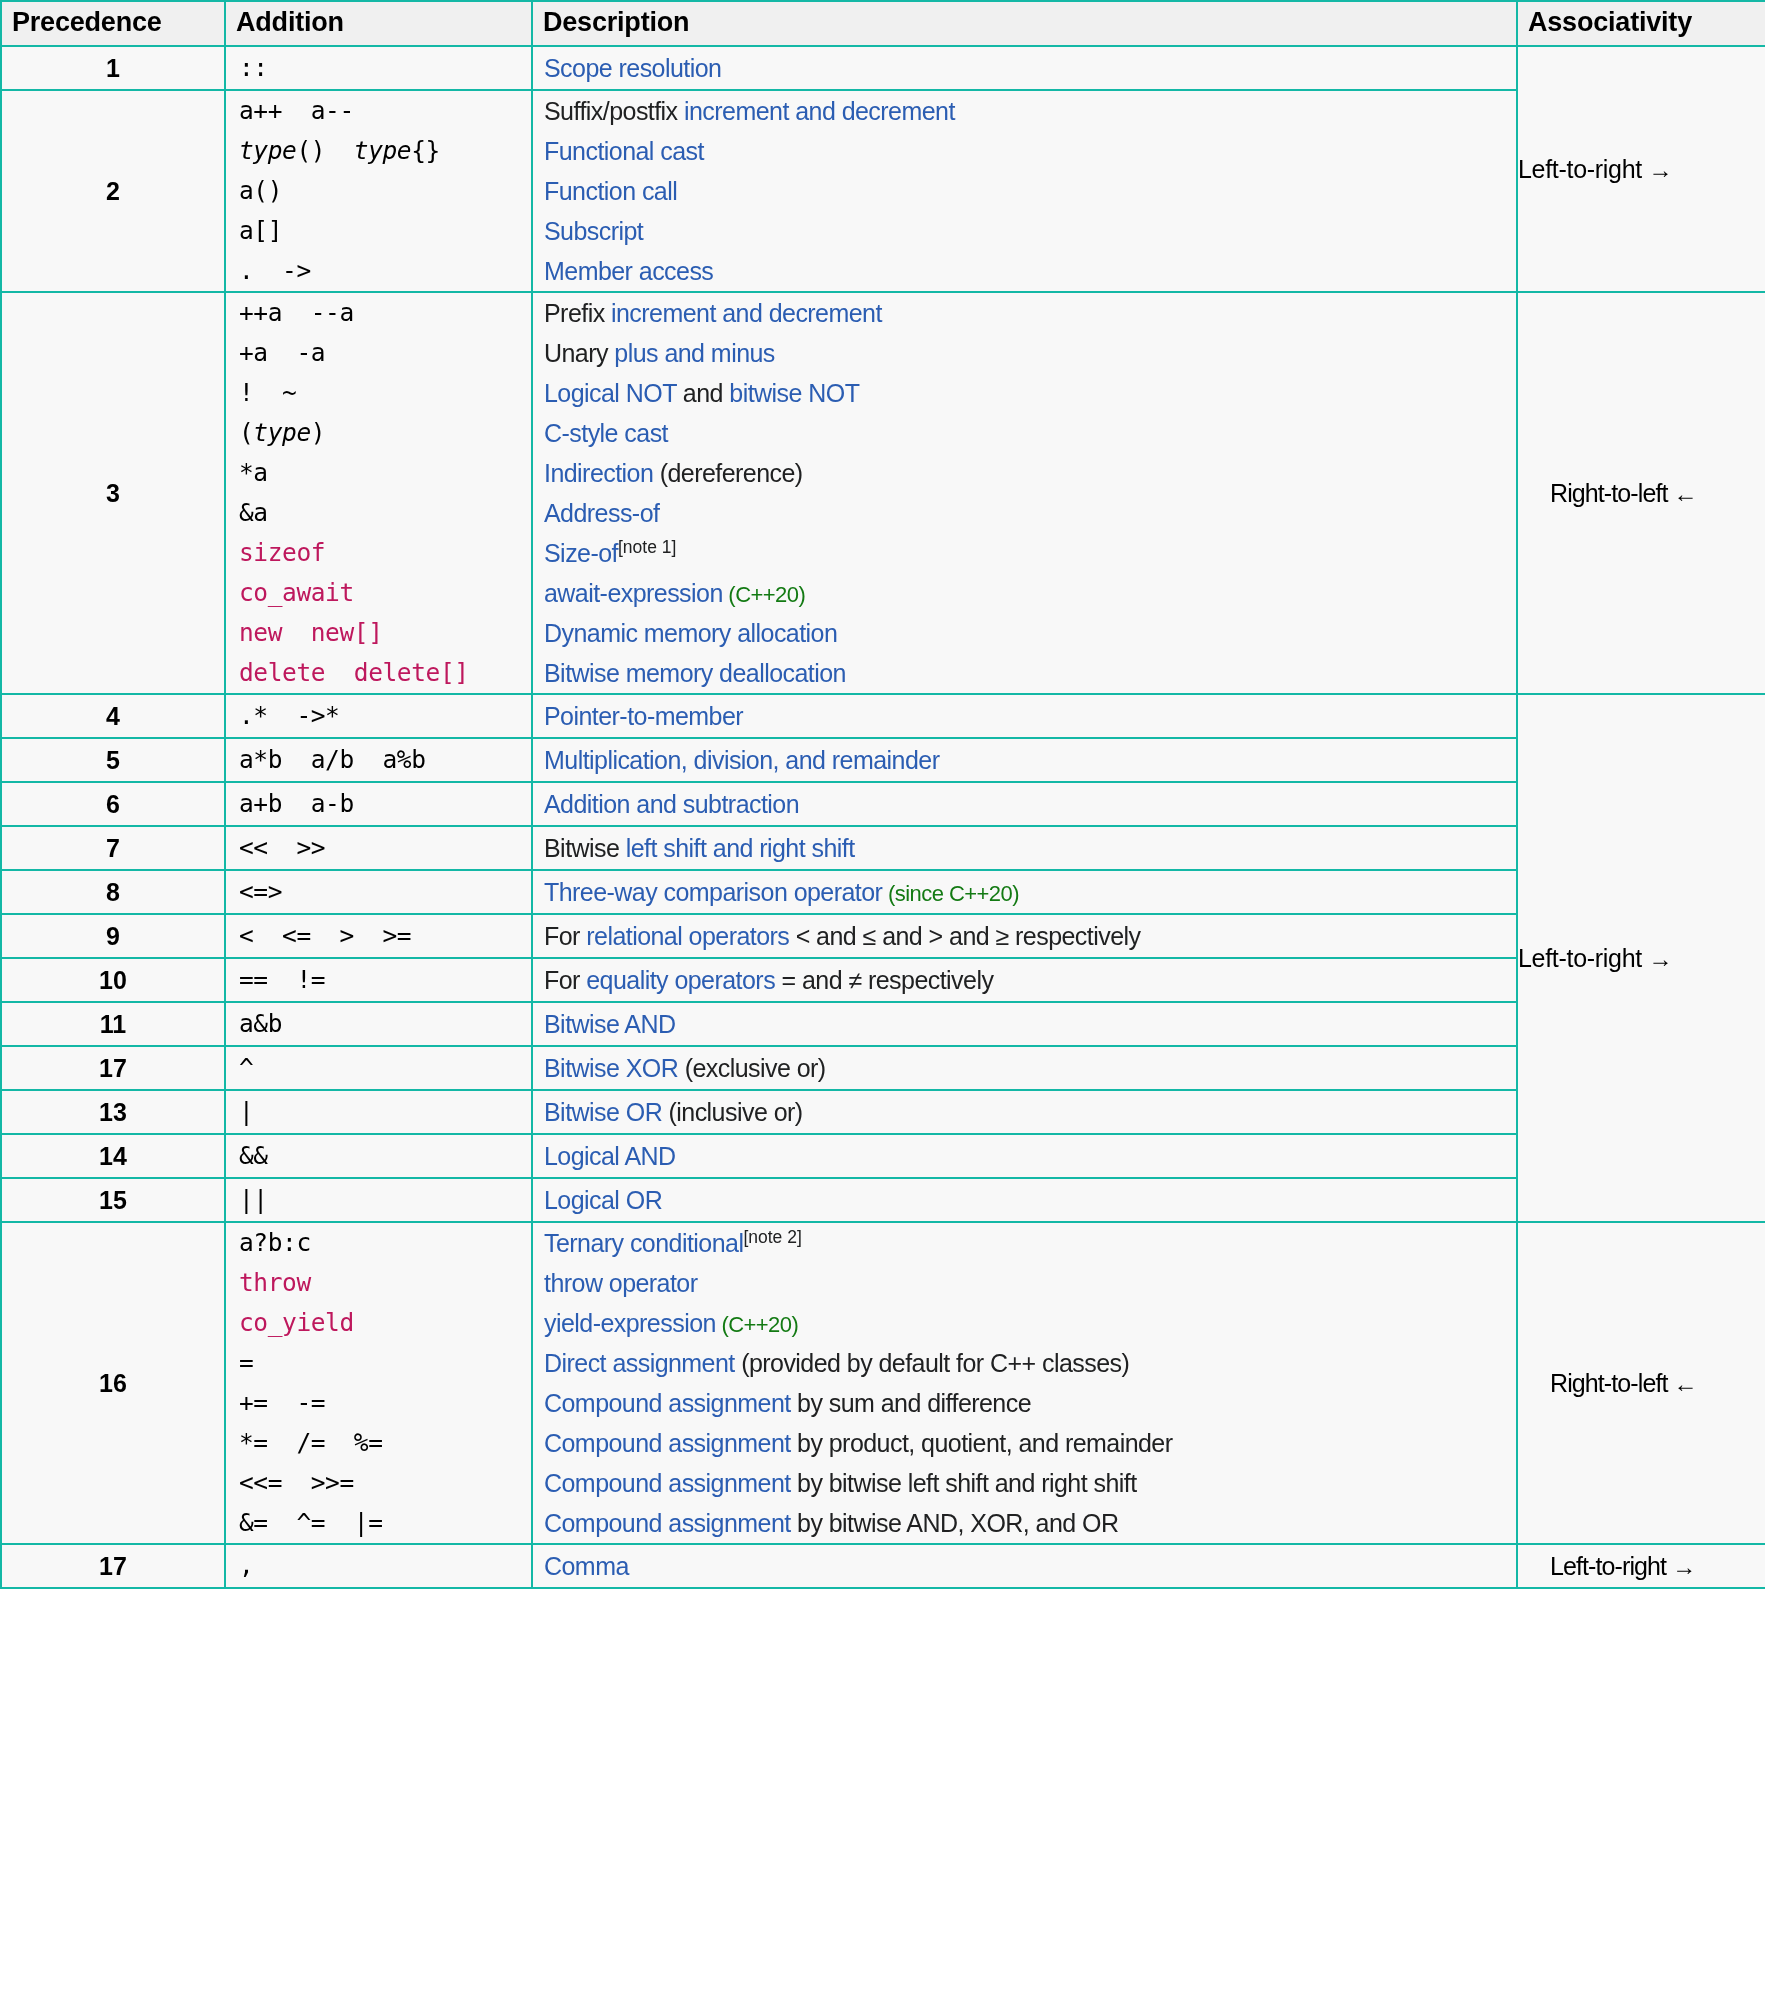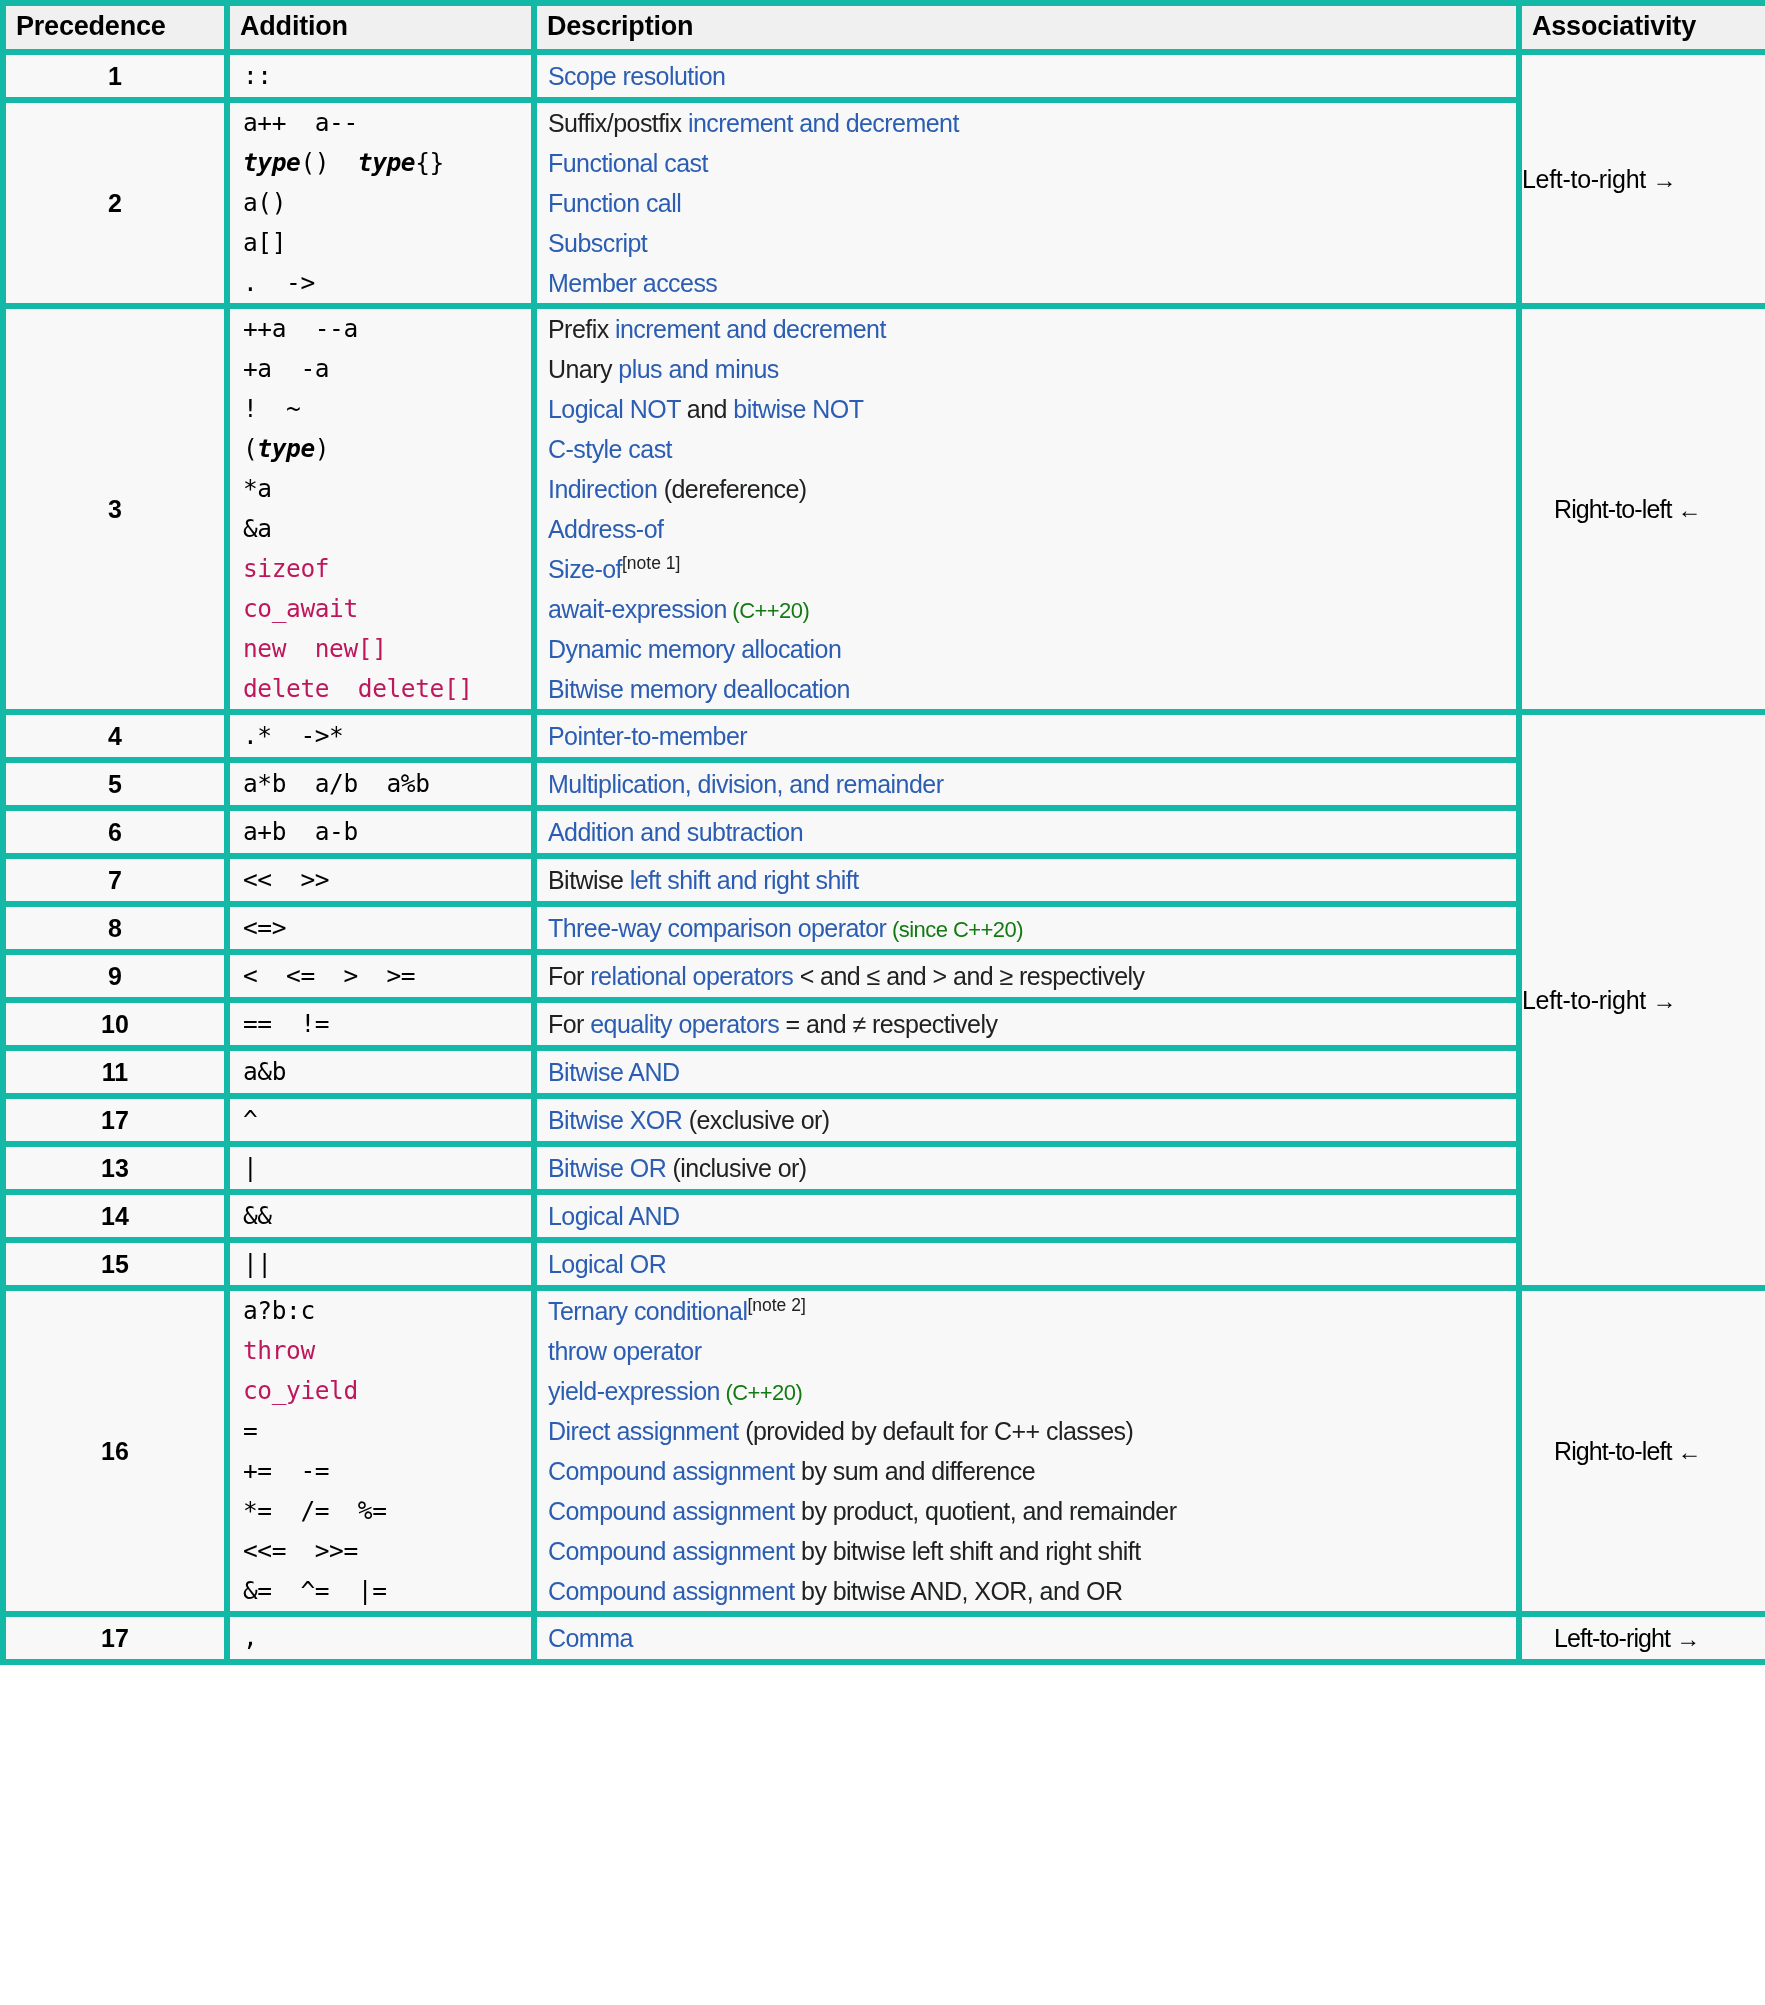--- a/index.html
+++ b/index.html
@@ -21,21 +21,21 @@
     background: #f8f8f8;
   }
 
   table.prec col.c-prec  { width: 224px; }
   table.prec col.c-op    { width: 307px; }
   table.prec col.c-desc  { width: 985px; }
   table.prec col.c-assoc { width: 249px; }
 
   table.prec th,
   table.prec td {
-    border: 6px solid #14b8a6;
+    border: 2px solid #14b8a6;
     vertical-align: middle;
     background: #f8f8f8;
     padding: 0;
   }
 
   
   table.prec thead th {
     background: #f0f0f0;
     font-family: "Liberation Sans", sans-serif;
     font-weight: bold;
@@ -66,21 +66,21 @@
     letter-spacing: -0.4px;
   }
   td.op-cell .line {
     height: 40px;
     line-height: 40px;
     padding-left: 13px;
     white-space: pre;
     overflow: hidden;
   }
   td.op-cell .kw { color: #be185d; }
-  td.op-cell .ital { font-style: italic; font-weight: bold; }
+  td.op-cell .ital { font-style: italic; }
 
   
   td.desc-cell {
     font-family: Liberation Sans, sans-serif;
     font-size: 25px;
     color: #202122;
     padding: 0;
     letter-spacing: -0.55px;
   }
   td.desc-cell .line {

